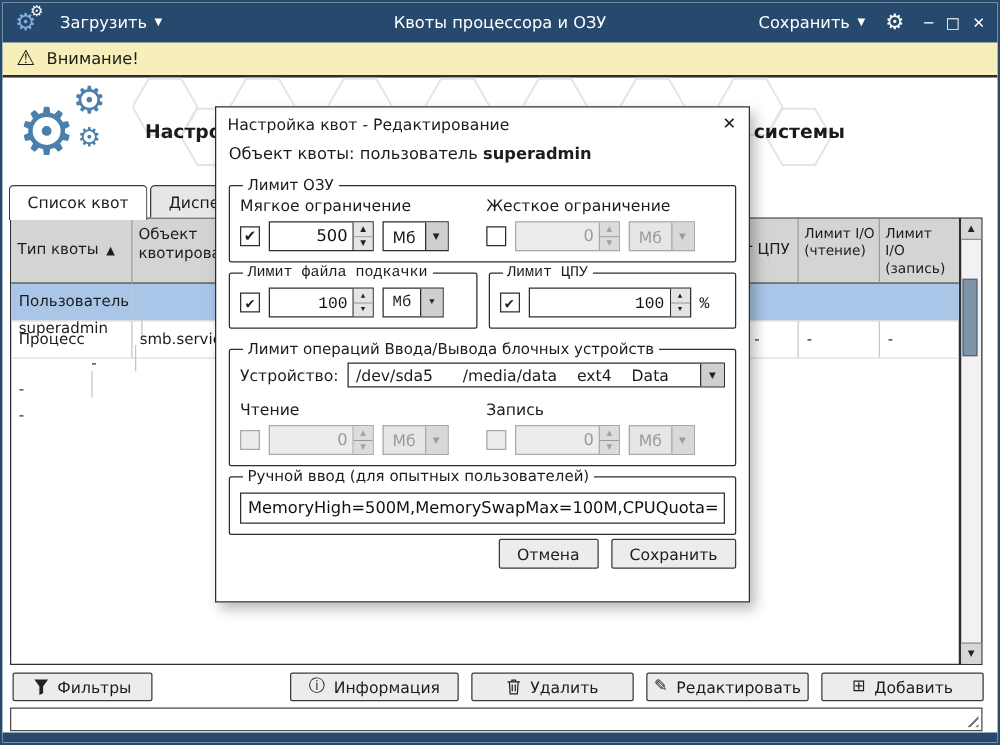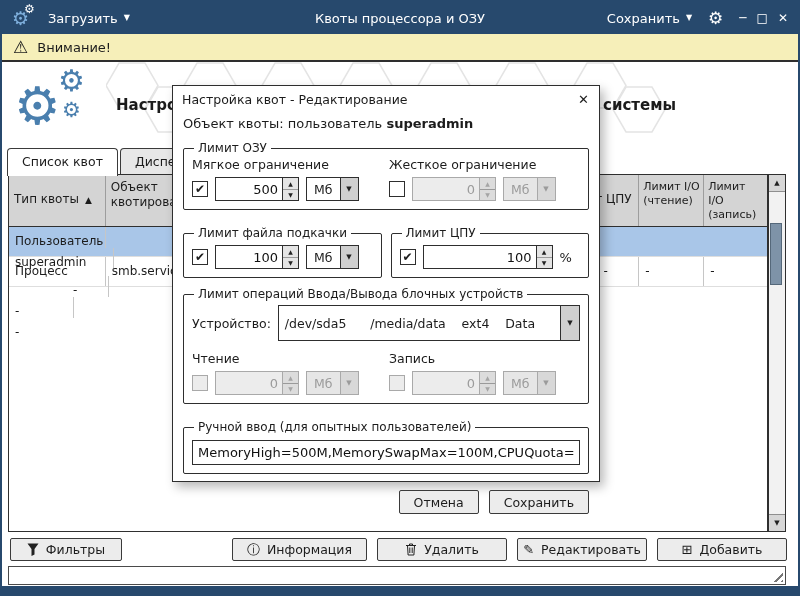--- a/index.html
+++ b/index.html
@@ -70,21 +70,21 @@
   .statusbar{position:absolute;left:6px;top:502px;width:778px;height:19px;border:1.5px solid #4a4a4a;box-sizing:border-box;background:#fff;}
   .grip{position:absolute;right:2px;bottom:2px;width:13px;height:13px;background:repeating-linear-gradient(135deg,transparent 0 3px,#777 3px 4.5px);clip-path:polygon(100% 0,100% 100%,0 100%);}
   .band{position:absolute;left:0;right:0;bottom:0;height:8px;background:#27496d;}
 
   
   .dialog{position:absolute;left:170px;top:83px;width:428px;height:397px;background:#fff;border:1.8px solid #2e2e2e;box-shadow:4px 5px 10px rgba(0,0,0,.28);z-index:10;box-sizing:border-box;}
   .dlg-head{display:flex;justify-content:space-between;align-items:center;padding:6px 9px 0;font-size:12.5px;}
   .dlg-close{font-size:13px;line-height:13px;padding:0 1px;}
   .dlg-subject{margin:9px 10px 10px;font-size:13px;}
   .dlg-subject b{font-weight:700;}
-  fieldset{border:1.5px solid #2e2e2e;border-radius:2px;margin:0 10px 16px;padding:1px 8px 8px;min-width:0;}
+  fieldset{border:1.5px solid #2e2e2e;border-radius:2px;margin:0 10px 1px;padding:1px 8px 8px;min-width:0;}
   legend{font-size:12px;padding:0 4px;margin-left:2px;}
   .lbl{font-size:12.5px;margin:1px 0 5px;}
   .ctrl{display:flex;align-items:center;gap:7px;}
   .cb{width:16px;height:16px;border:1.6px solid #2e2e2e;background:#fff;display:flex;align-items:center;justify-content:center;font-size:12px;box-sizing:border-box;flex:none;}
   .cb.dis{border-color:#a9a9a9;background:#ececec;color:#9b9b9b;}
   .spin{display:flex;height:24px;border:1.5px solid #2e2e2e;background:#fff;box-sizing:border-box;flex:none;justify-content:center;}
   .spin input{border:none;outline:none;width:58px;text-align:right;padding:0 4px;font-size:13px;font-family:inherit;background:transparent;color:#111;min-width:0;}
   .spin.wide input{width:104px;}
   .spin .arr{width:15px;border-left:1.5px solid #2e2e2e;display:flex;flex-direction:column;}
   .spin .arr span{flex:1;display:flex;align-items:center;justify-content:center;font-size:6px;background:#e4e4e4;color:#222;}
@@ -92,26 +92,26 @@
   .spin.dis{border-color:#a9a9a9;background:#ececec;}
   .spin.dis input{color:#9b9b9b;}
   .spin.dis .arr{border-left-color:#a9a9a9;}
   .spin.dis .arr span{background:#dcdcdc;color:#a5a5a5;}
   .unit{display:flex;height:24px;border:1.5px solid #2e2e2e;background:#fff;box-sizing:border-box;align-items:stretch;flex:none;}
   .unit .val{display:flex;align-items:center;padding:0 7px;font-size:12.5px;}
   .unit .btn{width:17px;border-left:1.5px solid #2e2e2e;background:#cfcfcf;display:flex;align-items:center;justify-content:center;font-size:7px;color:#222;}
   .unit.dis{border-color:#a9a9a9;background:#e6e6e6;color:#9b9b9b;}
   .unit.dis .btn{border-left-color:#a9a9a9;background:#d8d8d8;color:#9b9b9b;}
   .grid2{display:grid;grid-template-columns:1fr 1fr;column-gap:6px;}
-  .row2{display:flex;margin:0 10px 9px;gap:9px;}
+  .row2{display:flex;margin:0 10px 9px;gap:9px;font-family:Liberation Mono, monospace;}
   .row2 fieldset{margin:0;flex:1;}
   .pct{font-size:13px;}
   .dev-row{display:flex;align-items:center;gap:7px;margin:3px 0 9px;}
   .dev-lbl{font-size:12.5px;flex:none;}
-  .select{display:flex;height:36px;border:1.5px solid #2e2e2e;background:#fff;box-sizing:border-box;flex:1;min-width:0;}
+  .select{display:flex;height:20px;border:1.5px solid #2e2e2e;background:#fff;box-sizing:border-box;flex:1;min-width:0;}
   .select .val{flex:1;display:flex;align-items:center;font-size:12.5px;padding:0 6px;white-space:pre;overflow:hidden;}
   .select .btn{width:18px;border-left:1.5px solid #2e2e2e;background:#cfcfcf;display:flex;align-items:center;justify-content:center;font-size:7px;color:#222;flex:none;}
   .manual-input{width:100%;box-sizing:border-box;height:25px;border:1.5px solid #2e2e2e;font-size:13px;font-family:inherit;padding:0 5px;margin-top:5px;background:#fff;color:#111;}
   .dlg-btns{display:flex;justify-content:flex-end;gap:10px;margin:3px 10px 0;}
   .dlg-btn{height:24px;border:1.6px solid #3a3a3a;border-radius:2px;background:#ececec;font-size:12.5px;display:flex;align-items:center;justify-content:center;padding:0 14px;min-width:78px;box-sizing:border-box;cursor:default;}
 </style>
 </head>
 <body>
 
 <div class="window">

